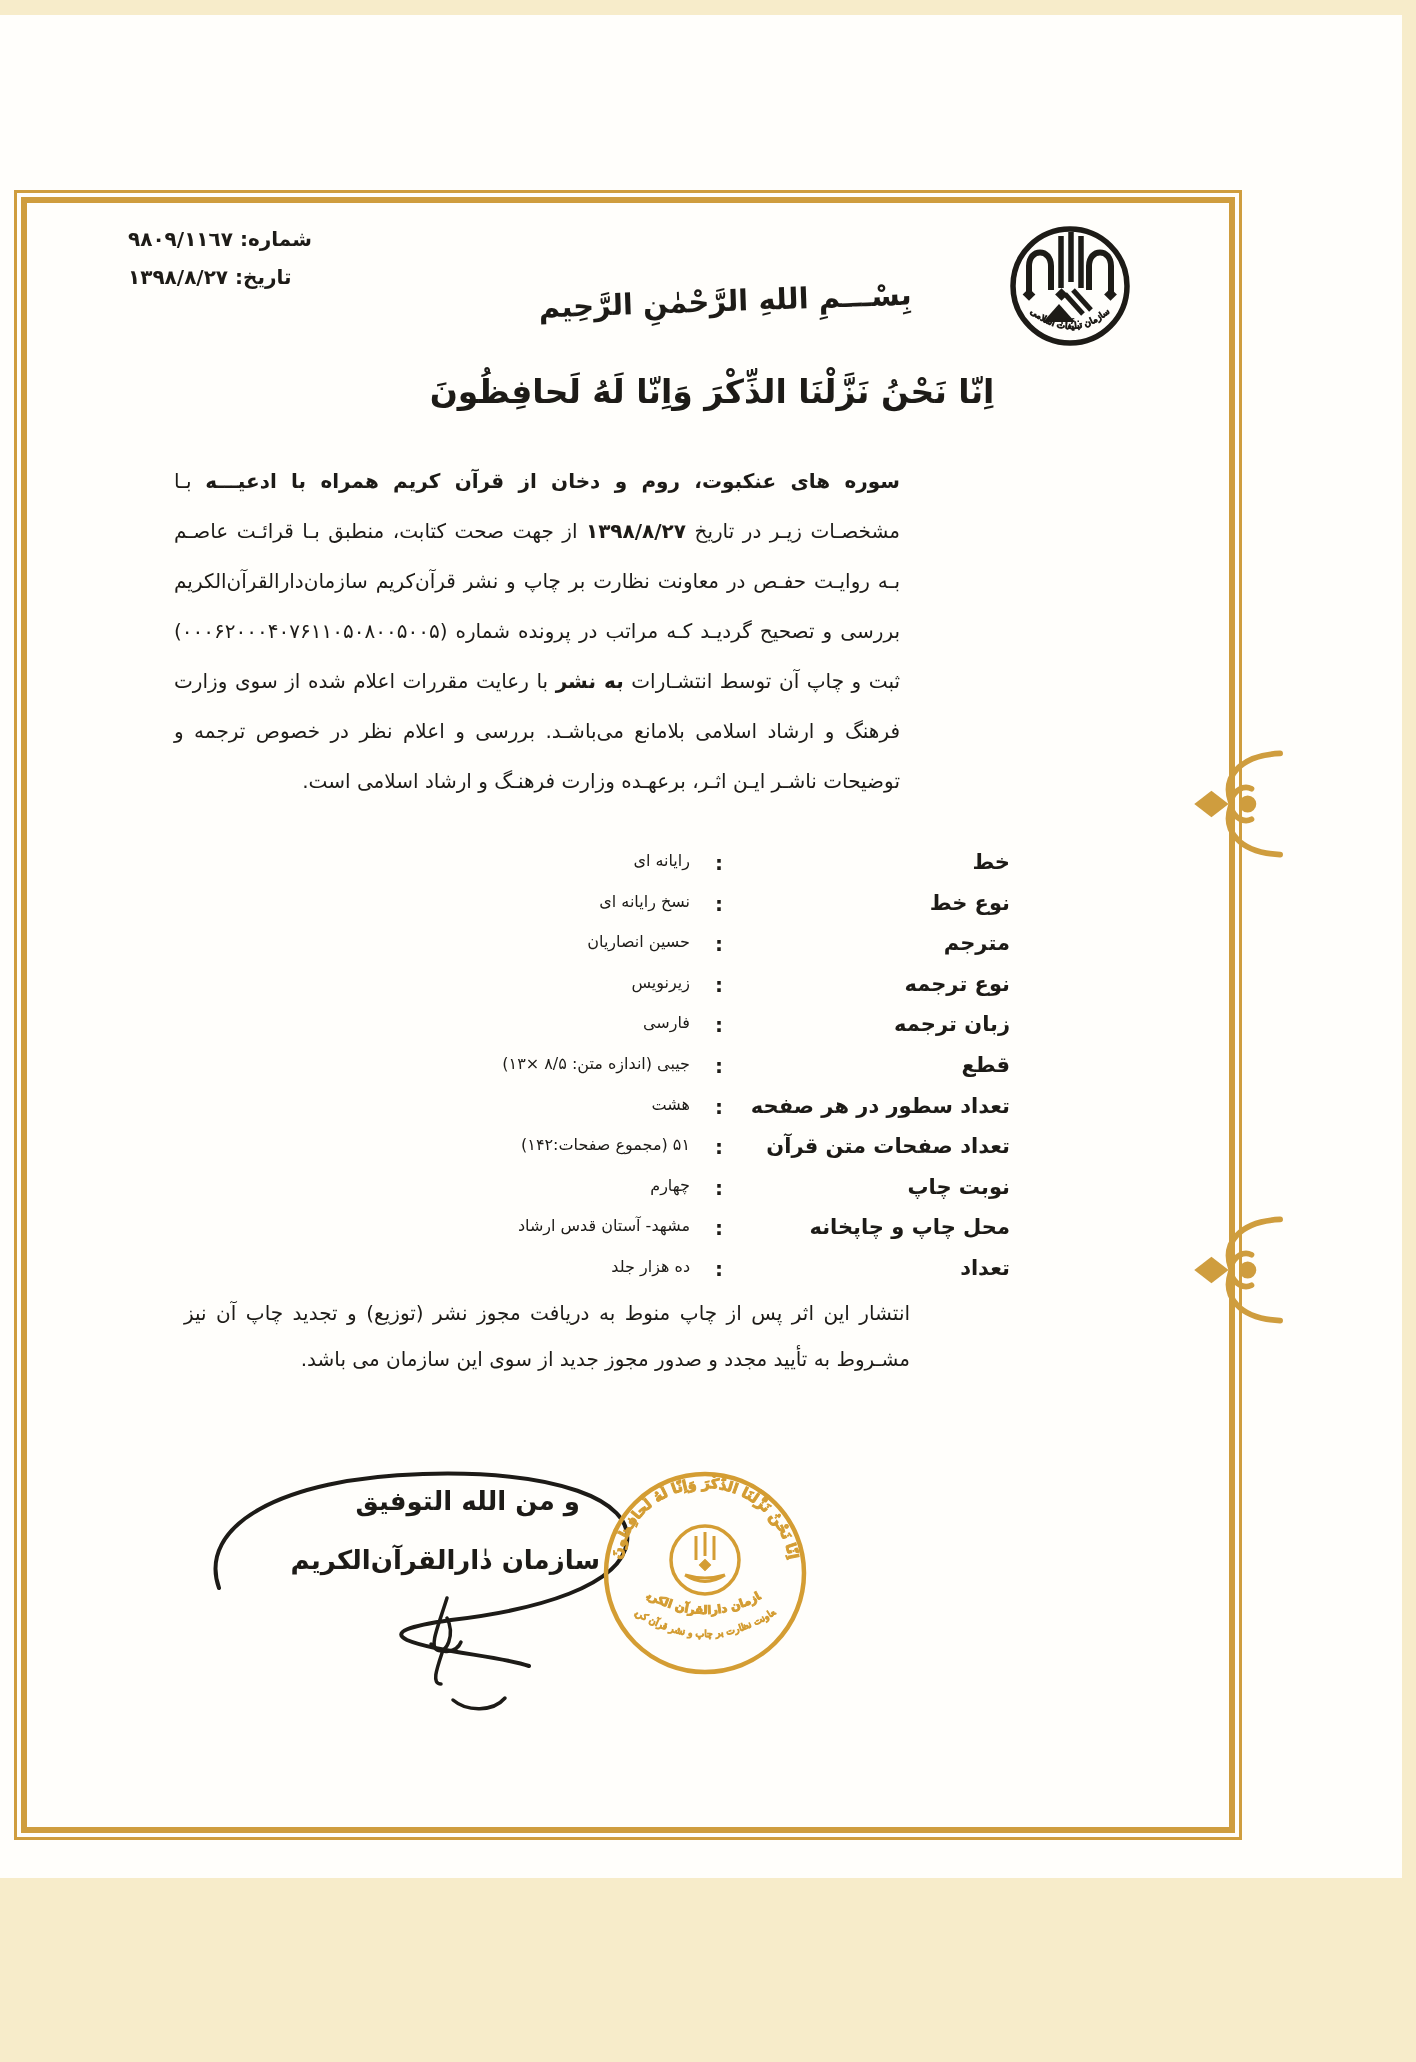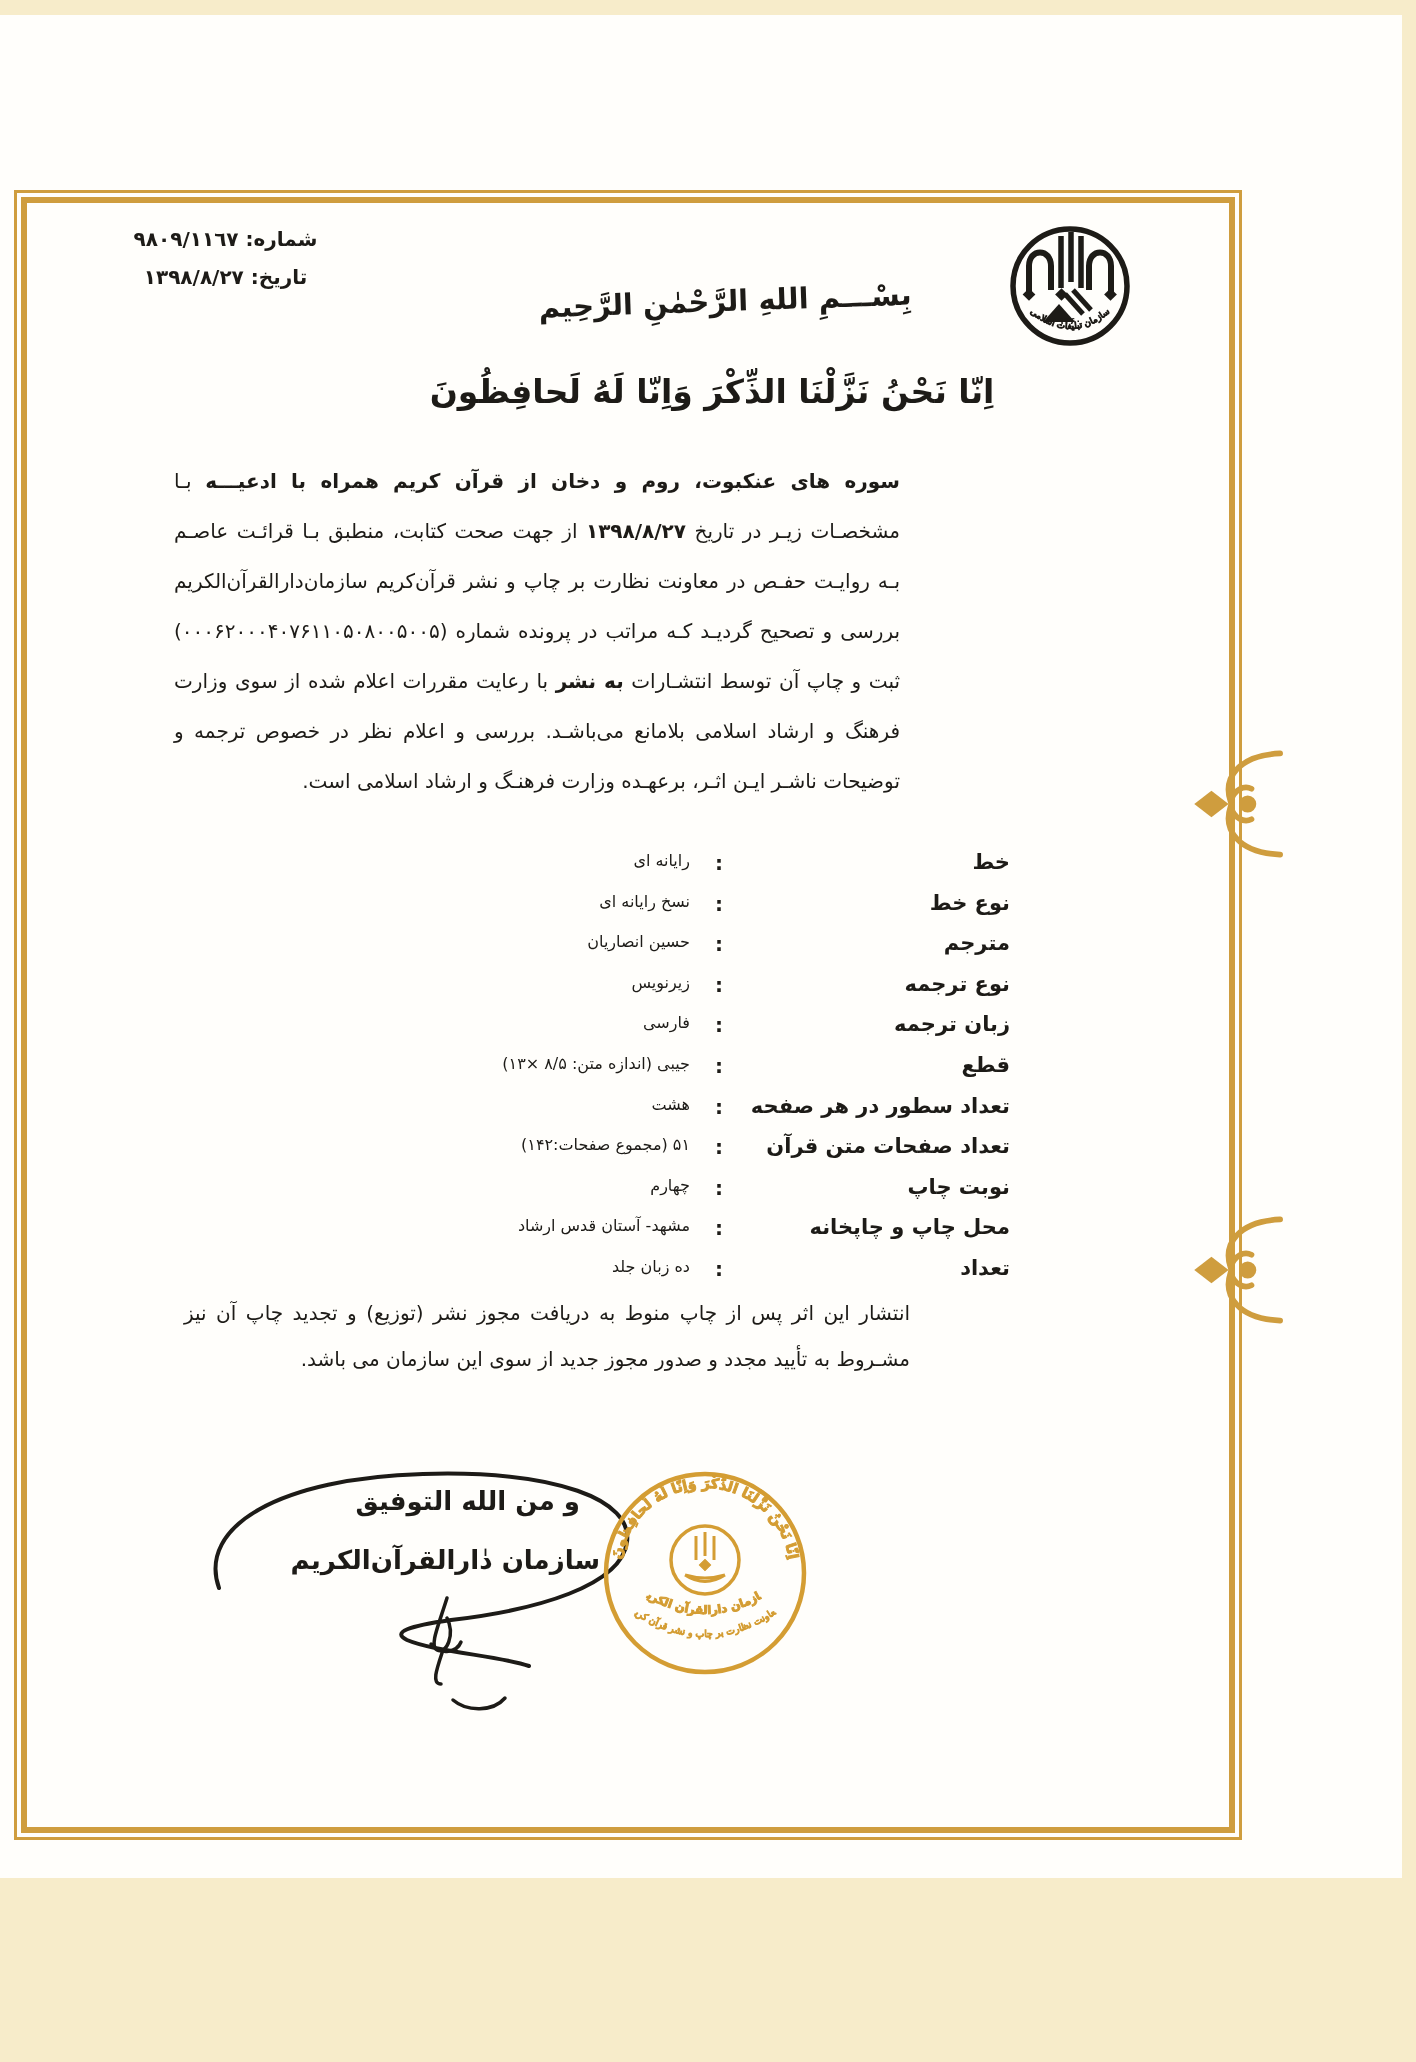--- a/index.html
+++ b/index.html
@@ -5,21 +5,21 @@
   html,body{margin:0;padding:0;}
   .canvas{position:relative;width:1416px;height:2062px;background:#f7ecca;overflow:hidden;
           font-family:"DejaVu Sans",sans-serif;color:#1d1b17;}
   .page{position:absolute;left:0;top:15px;width:1402px;height:1863px;background:#fffefb;}
   .frame-outer{position:absolute;left:14px;top:190px;width:1228px;height:1650px;
                border:3px solid #cf9d3e;box-sizing:border-box;}
   .frame-inner{position:absolute;inset:4px;border:6px solid #cf9d3e;}
   .ornament{position:absolute;left:1185px;width:112px;height:124px;}
   .orn1{top:742px;} .orn2{top:1208px;}
   .hdr-meta{position:absolute;left:128px;top:220px;width:195px;direction:rtl;
-            font-weight:bold;font-size:20px;line-height:38px;text-align:center;}
+            font-weight:bold;font-size:20px;line-height:38px;text-align:left;}
   .bismillah{position:absolute;left:725px;top:284px;transform:translateX(-50%) rotate(-2deg);
              white-space:nowrap;font-size:29px;font-weight:bold;direction:rtl;}
   .verse{position:absolute;left:712px;top:372px;transform:translateX(-50%);
          white-space:nowrap;font-size:33px;font-weight:bold;direction:rtl;}
   .logo{position:absolute;left:995px;top:202px;width:150px;height:150px;}
   .logo *{stroke:#1d1b17;}
   .logo .fillshape{fill:#1d1b17;stroke:none;}
   .logo text{fill:#1d1b17;stroke:none;font-family:"DejaVu Sans",sans-serif;}
   .bodytext{position:absolute;left:170px;top:452px;width:726px;margin:4px;direction:rtl;
             font-size:20px;line-height:50px;text-align:justify;text-align-last:right;}
@@ -144,21 +144,21 @@
         <span class="fvalue">چهارم</span>
       </div>
     <div class="frow">
         <span class="flabel">محل چاپ و چاپخانه</span>
         <span class="fcolon">:</span>
         <span class="fvalue">مشهد- آستان قدس ارشاد</span>
       </div>
     <div class="frow">
         <span class="flabel">تعداد</span>
         <span class="fcolon">:</span>
-        <span class="fvalue">ده زبان جلد</span>
+        <span class="fvalue">ده هزار جلد</span>
       </div>
   </div>
 
   <p class="closing">انتشار این اثر پس از چاپ منوط به دریافت مجوز نشر (توزیع) و تجدید چاپ آن نیز مشـروط به تأیید مجدد و صدور مجوز جدید از سوی این سازمان می باشد.</p>
 
   <svg class="ovalsvg" viewBox="0 0 470 280">
     <path d="M34,140 C12,78 96,30 238,26 C372,22 448,52 442,94 C436,138 352,162 266,172 C224,178 206,184 222,192 C250,204 316,208 344,218" stroke-width="4"></path>
     <path d="M262,150 C254,176 244,198 252,202 C262,207 270,186 262,170 M246,196 C256,208 272,204 276,194 M258,202 C252,220 246,236 256,236" stroke-width="3.5"></path>
     <path d="M268,252 C282,264 308,264 320,250" stroke-width="3.5"></path>
   </svg>

